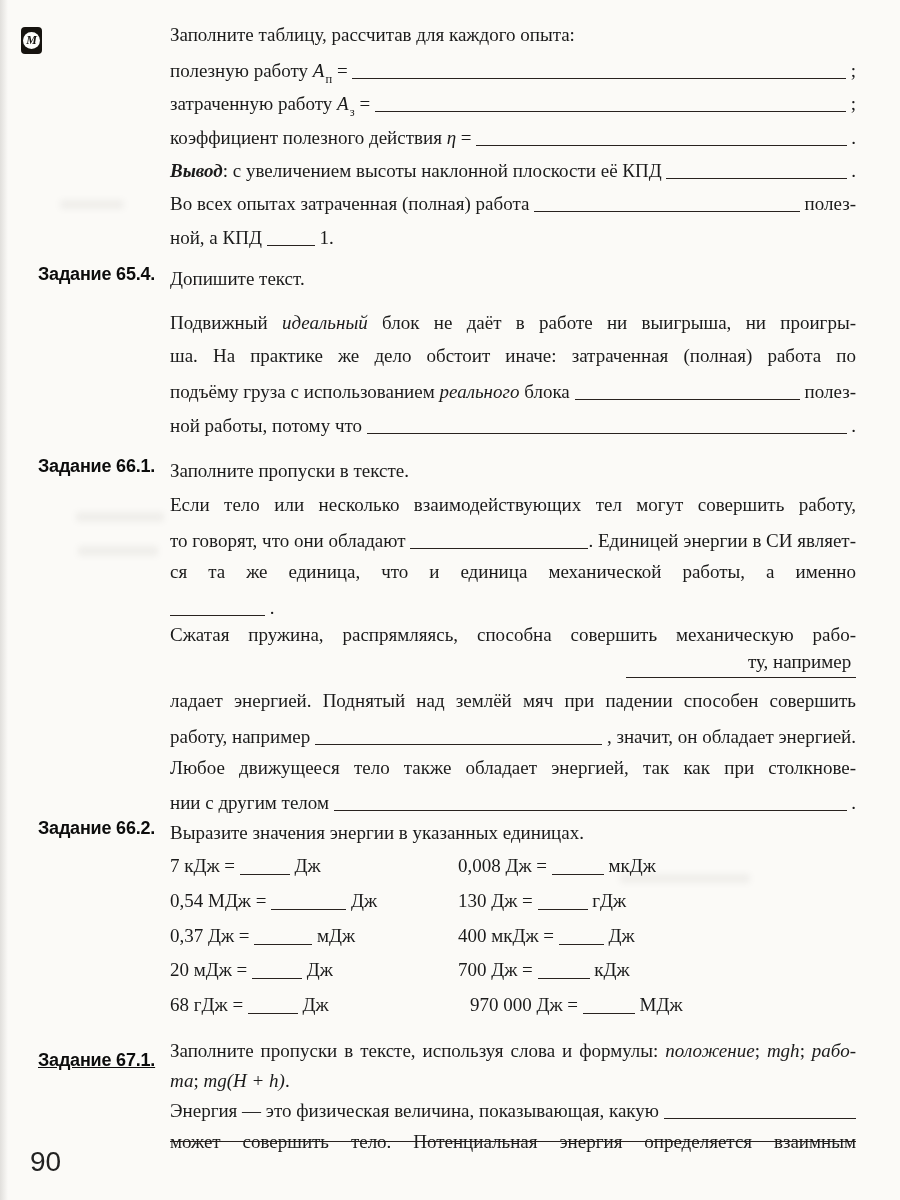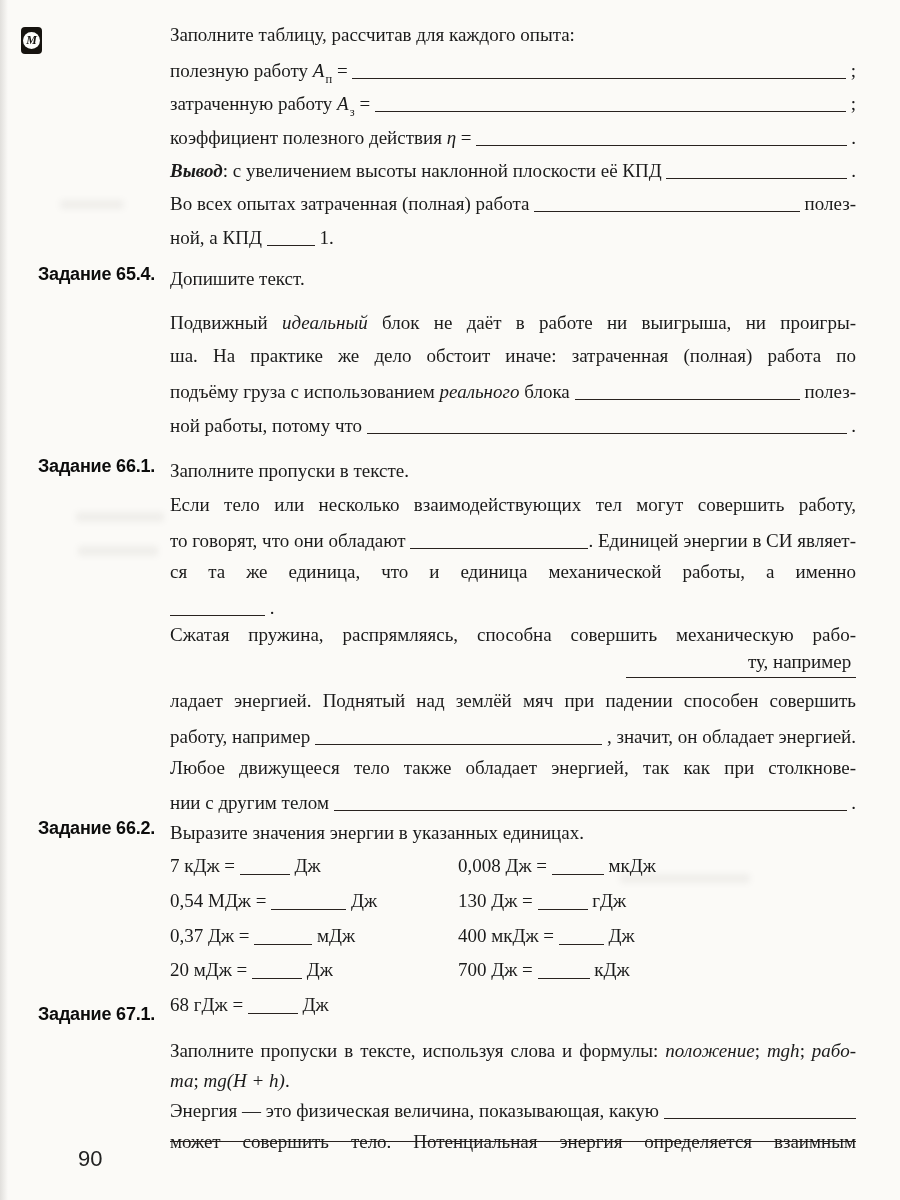--- a/index.html
+++ b/index.html
@@ -36,38 +36,38 @@
   .cell-0{width:288px;flex:0 0 288px}
   .cell-1{flex:1}
   .sg-i{font-style:italic}
   .sg-bi{font-style:italic;font-weight:bold}
   .sg-sub{font-size:12.5px;position:relative;top:5px;margin-left:1px;line-height:normal}
   .blank{border-bottom:1.7px solid #28221f}
   .blank-f{height:2px;margin-bottom:3px}
   .blank-i{display:inline-block;height:8px;vertical-align:-3px}
   .page-number{
     position:absolute;left:30px;top:1146px;
-    font-family:"Liberation Sans","DejaVu Sans",sans-serif;font-size:22px;color:#222;margin-left:48px;
+    font-family:"Liberation Sans","DejaVu Sans",sans-serif;font-size:28px;color:#222;
   }
   .smudge{position:absolute;background:#7d7a74;opacity:.09;filter:blur(3px);border-radius:2px}
 </style>
 </head>
 <body>
 
 <div class="edge-l"></div>
 
 <div class="margin-icon">
   <span class="disc">М</span>
 </div>
 
 <div id="labels-host">
     <div class="task-label" style="top: 264px;">Задание 65.4.</div>
     <div class="task-label" style="top: 456px;">Задание 66.1.</div>
     <div class="task-label" style="top: 818px;">Задание 66.2.</div>
-    <div class="task-label" style="top: 1004px;">Задание 67.1.</div>
+    <div class="task-label" style="top: 1050px; text-decoration: underline;">Задание 67.1.</div>
   </div>
 <div id="blocks-host">
     <div class="block" style="top: 18px; left: 170px; width: 686px;">
       <div class="ln ln-p" style="height: 33.4px; line-height: 33.4px;"><span class="sg-n">Заполните таблицу, рассчитав для каждого опыта:</span></div>
       <div class="ln ln-f" style="height: 33.4px;">
         <span class="sg-n">полезную работу </span>
         <span class="sg-i">A</span>
         <span class="sg-sub">п</span>
         <span class="sg-n"> = </span>
         <span class="blank blank-f" style="flex: 1 1 auto;"></span>
@@ -174,20 +174,21 @@
       <div class="ln ln-c" style="height: 34.8px;">
         <div class="cell cell-0" style="line-height: 34.8px;"><span class="sg-n">0,37 Дж = </span><span class="blank blank-i" style="width: 58px;"></span><span class="sg-n"> мДж</span></div>
         <div class="cell cell-1" style="line-height: 34.8px;"><span class="sg-n">400 мкДж = </span><span class="blank blank-i" style="width: 45px;"></span><span class="sg-n"> Дж</span></div>
       </div>
       <div class="ln ln-c" style="height: 34.8px;">
         <div class="cell cell-0" style="line-height: 34.8px;"><span class="sg-n">20 мДж = </span><span class="blank blank-i" style="width: 50px;"></span><span class="sg-n"> Дж</span></div>
         <div class="cell cell-1" style="line-height: 34.8px;"><span class="sg-n">700 Дж = </span><span class="blank blank-i" style="width: 52px;"></span><span class="sg-n"> кДж</span></div>
       </div>
       <div class="ln ln-c" style="height: 34.8px; gap: 12px;">
         <div class="cell cell-0" style="line-height: 34.8px;"><span class="sg-n">68 гДж = </span><span class="blank blank-i" style="width: 50px;"></span><span class="sg-n"> Дж</span></div>
+        <div class="cell cell-1" style="line-height: 34.8px;"><span class="sg-n">970 000 Дж = </span><span class="blank blank-i" style="width: 52px;"></span><span class="sg-n"> МДж</span></div>
       </div>
     </div>
     <div class="block" style="top: 1036px; left: 170px; width: 686px;">
       <div class="ln ln-j" style="height: 29.5px; line-height: 29.5px;"><span class="sg-n">Заполните пропуски в тексте, используя слова и формулы: </span><span class="sg-i">положение</span><span class="sg-n">; </span><span class="sg-i">mgh</span><span class="sg-n">; </span><span class="sg-i">рабо-</span></div>
       <div class="ln ln-p" style="height: 29.5px; line-height: 29.5px;"><span class="sg-i">та</span><span class="sg-n">; </span><span class="sg-i">mg(H + h)</span><span class="sg-n">.</span></div>
     </div>
     <div class="block" style="top: 1092px; left: 170px; width: 686px;">
       <div class="ln ln-f" style="height: 33px;">
         <span class="sg-n">Энергия — это физическая величина, показывающая, какую </span>
         <span class="blank blank-f" style="flex: 1 1 auto; min-width: 100px;"></span>

